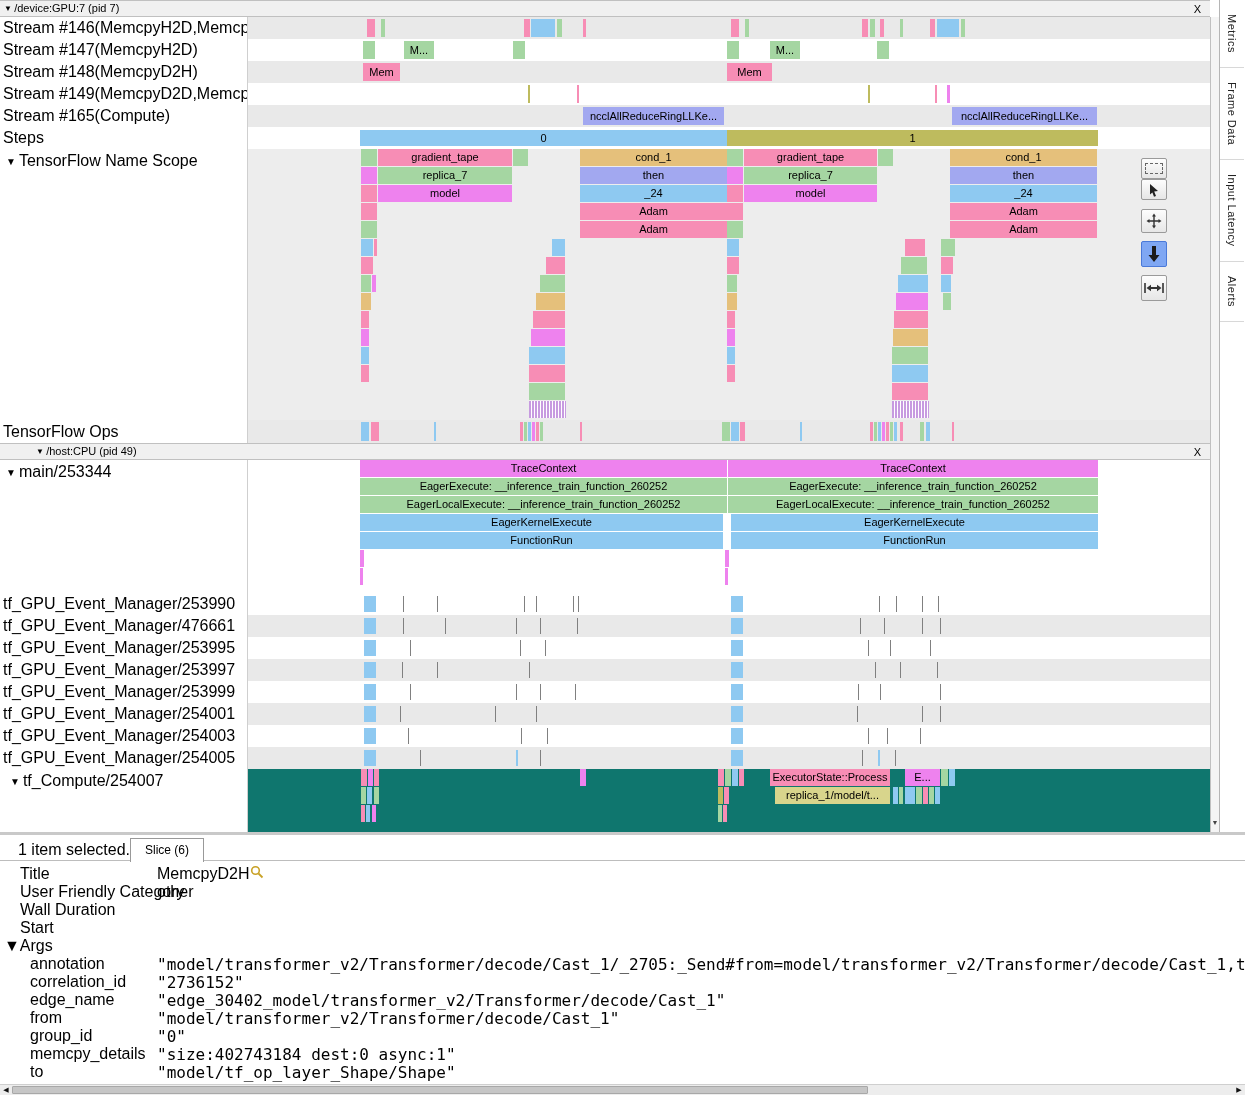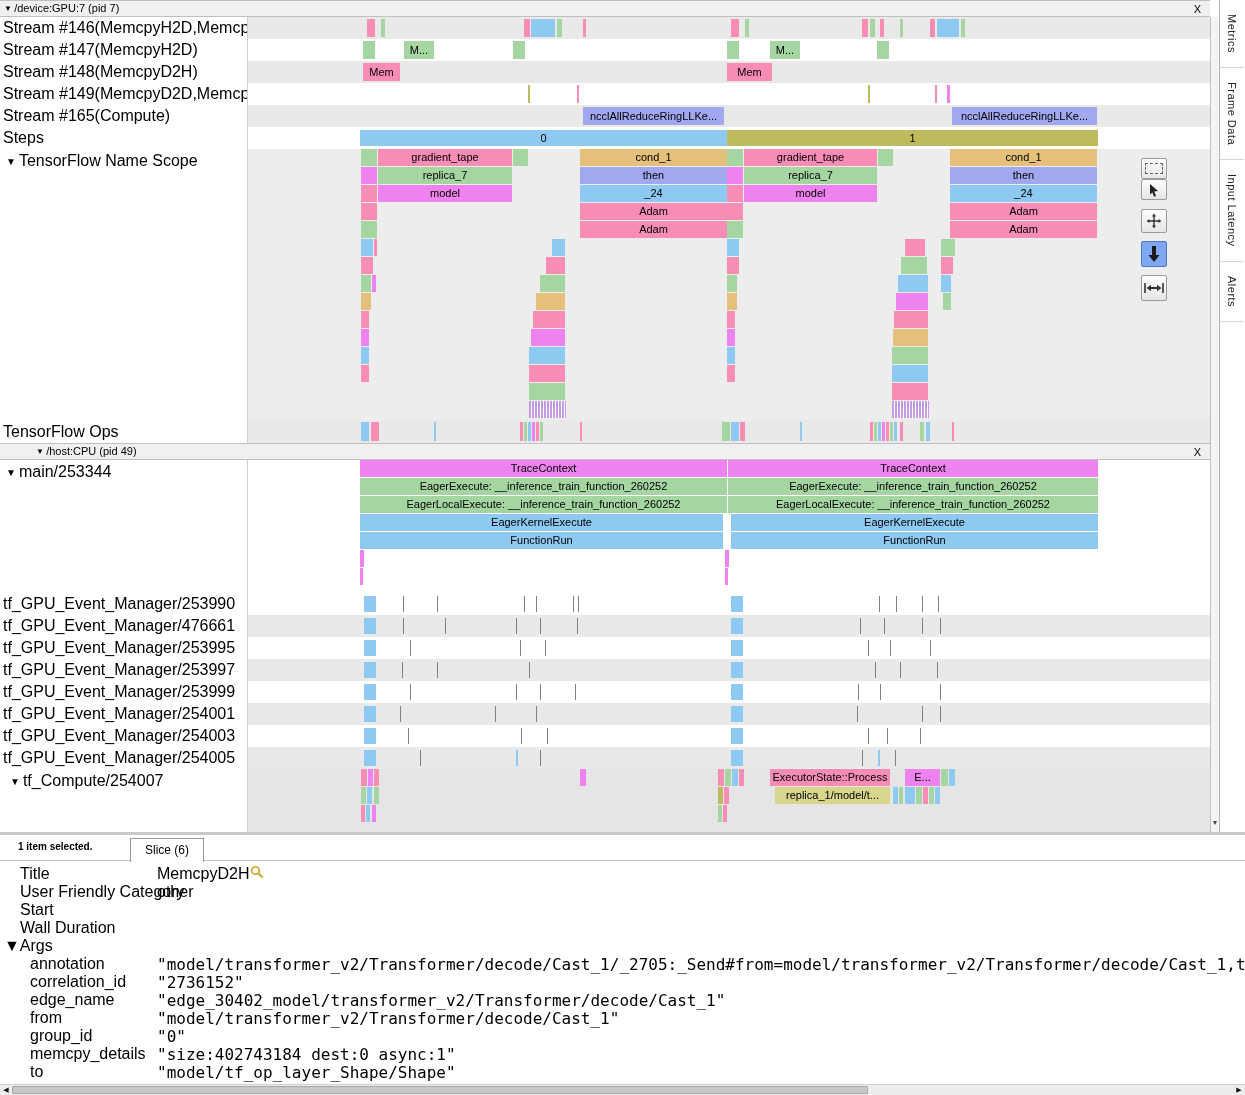--- a/index.html
+++ b/index.html
@@ -45,21 +45,21 @@
   
   #side-tabs{position:absolute;left:1219px;top:0;width:26px;height:832px;background:#fff;
     border-left:1px solid #b5b5b5;box-sizing:border-box;z-index:4;}
   .side-tab{writing-mode:vertical-rl;font-size:11px;color:#222;padding:14px 6px;
     border-bottom:1px solid #d8d8d8;letter-spacing:0.5px;box-sizing:border-box;}
 
   
   #bottom-panel{position:absolute;left:0;top:832px;width:1245px;height:263px;background:#fff;
     border-top:3px solid #c9c9c9;box-sizing:border-box;z-index:8;}
   #bp-tabbar{position:absolute;left:0;top:0;width:1245px;height:26px;border-bottom:1px solid #bdbdbd;box-sizing:border-box;}
-  .selected-text{position:absolute;left:18px;top:6px;font-size:10px;font-weight:bold;}
+  .selected-text{position:absolute;left:18px;top:6px;font-size:16px;font-weight:normal;}
   .slice-tab{position:absolute;left:130px;top:3px;height:23px;line-height:22px;padding:0 14px;
     background:#fff;border:1px solid #999;border-bottom:none;font-size:12px;}
   #bp-details{position:absolute;left:0;top:28px;width:1245px;height:232px;overflow:hidden;}
   .det-row{position:relative;height:18px;font-size:16px;white-space:nowrap;}
   .det-key{position:absolute;left:20px;top:2px;}
   .det-key.args{left:4px;}
   .det-key.argk{left:30px;}
   .det-val{position:absolute;left:157px;top:2px;}
   .det-val.mono{font-family:"DejaVu Sans Mono",monospace;}
   .mag{position:absolute;left:250px;top:2px;}
@@ -330,21 +330,21 @@
         <div class="slice" style="background: rgb(142, 201, 241); left: 116px; width: 12px; top: 3px; height: 16px;"></div>
         <div class="slice" style="background: rgb(128, 128, 128); left: 172px; width: 1px; top: 3px; height: 16px;"></div>
         <div class="slice" style="background: rgb(142, 201, 241); left: 268px; width: 2px; top: 3px; height: 16px;"></div>
         <div class="slice" style="background: rgb(128, 128, 128); left: 292px; width: 1px; top: 3px; height: 16px;"></div>
         <div class="slice" style="background: rgb(142, 201, 241); left: 483px; width: 12px; top: 3px; height: 16px;"></div>
         <div class="slice" style="background: rgb(128, 128, 128); left: 614px; width: 1px; top: 3px; height: 16px;"></div>
         <div class="slice" style="background: rgb(142, 201, 241); left: 630px; width: 2px; top: 3px; height: 16px;"></div>
         <div class="slice" style="background: rgb(128, 128, 128); left: 647px; width: 1px; top: 3px; height: 16px;"></div>
       </div>
       <div class="trk-label tall" style="top: 769px; height: 63px; padding-left: 10px;"><span class="row-arrow">▼</span><span>tf_Compute/254007</span></div>
-      <div class="trk" style="top: 769px; height: 63px; background: #e5e5e5;">
+      <div class="trk" style="top: 769px; height: 63px; background: #0f766e;">
         <div class="slice" style="background: rgb(247, 141, 181); left: 113px; width: 6px; top: 0px; height: 17px;"></div>
         <div class="slice" style="background: rgb(238, 130, 238); left: 120px; width: 5px; top: 0px; height: 17px;"></div>
         <div class="slice" style="background: rgb(247, 141, 181); left: 126px; width: 5px; top: 0px; height: 17px;"></div>
         <div class="slice" style="background: rgb(238, 130, 238); left: 332px; width: 6px; top: 0px; height: 17px;"></div>
         <div class="slice" style="background: rgb(247, 141, 181); left: 470px; width: 6px; top: 0px; height: 17px;"></div>
         <div class="slice" style="background: rgb(165, 214, 162); left: 477px; width: 6px; top: 0px; height: 17px;"></div>
         <div class="slice" style="background: rgb(142, 201, 241); left: 484px; width: 6px; top: 0px; height: 17px;"></div>
         <div class="slice" style="background: rgb(247, 141, 181); left: 491px; width: 5px; top: 0px; height: 17px;"></div>
         <div class="slice" style="background: rgb(247, 141, 181); left: 522px; width: 120px; top: 0px; height: 17px; line-height: 17px;">ExecutorState::Process</div>
         <div class="slice" style="background: rgb(238, 130, 238); left: 657px; width: 35px; top: 0px; height: 17px; line-height: 17px;">E...</div>
@@ -422,25 +422,25 @@
           <span class="mag"><svg width="14" height="14" viewBox="0 0 14 14">
               <circle cx="5.5" cy="5.5" r="3.8" fill="none" stroke="#c9a227" stroke-width="1.6"></circle>
               <line x1="8.5" y1="8.5" x2="12.5" y2="12.5" stroke="#c9a227" stroke-width="1.8"></line>
             </svg></span>
         </div>
         <div class="det-row">
           <span class="det-key">User Friendly Category</span>
           <span class="det-val">other</span>
         </div>
         <div class="det-row">
+          <span class="det-key">Wall Duration</span>
+          <span class="det-val"></span>
+        </div>
+        <div class="det-row">
           <span class="det-key">Start</span>
-          <span class="det-val"></span>
-        </div>
-        <div class="det-row">
-          <span class="det-key">Wall Duration</span>
           <span class="det-val"></span>
         </div>
         <div class="det-row">
           <span class="det-key args">▼Args</span>
         </div>
         <div class="det-row">
           <span class="det-key argk">annotation</span>
           <span class="det-val mono">"model/transformer_v2/Transformer/decode/Cast_1/_2705:_Send#from=model/transformer_v2/Transformer/decode/Cast_1,to=model/tf_op_layer_Shape/Shape#::#edge_30402_model/transformer_v2/Transformer/decode/Cast_1"</span>
         </div>
         <div class="det-row">

